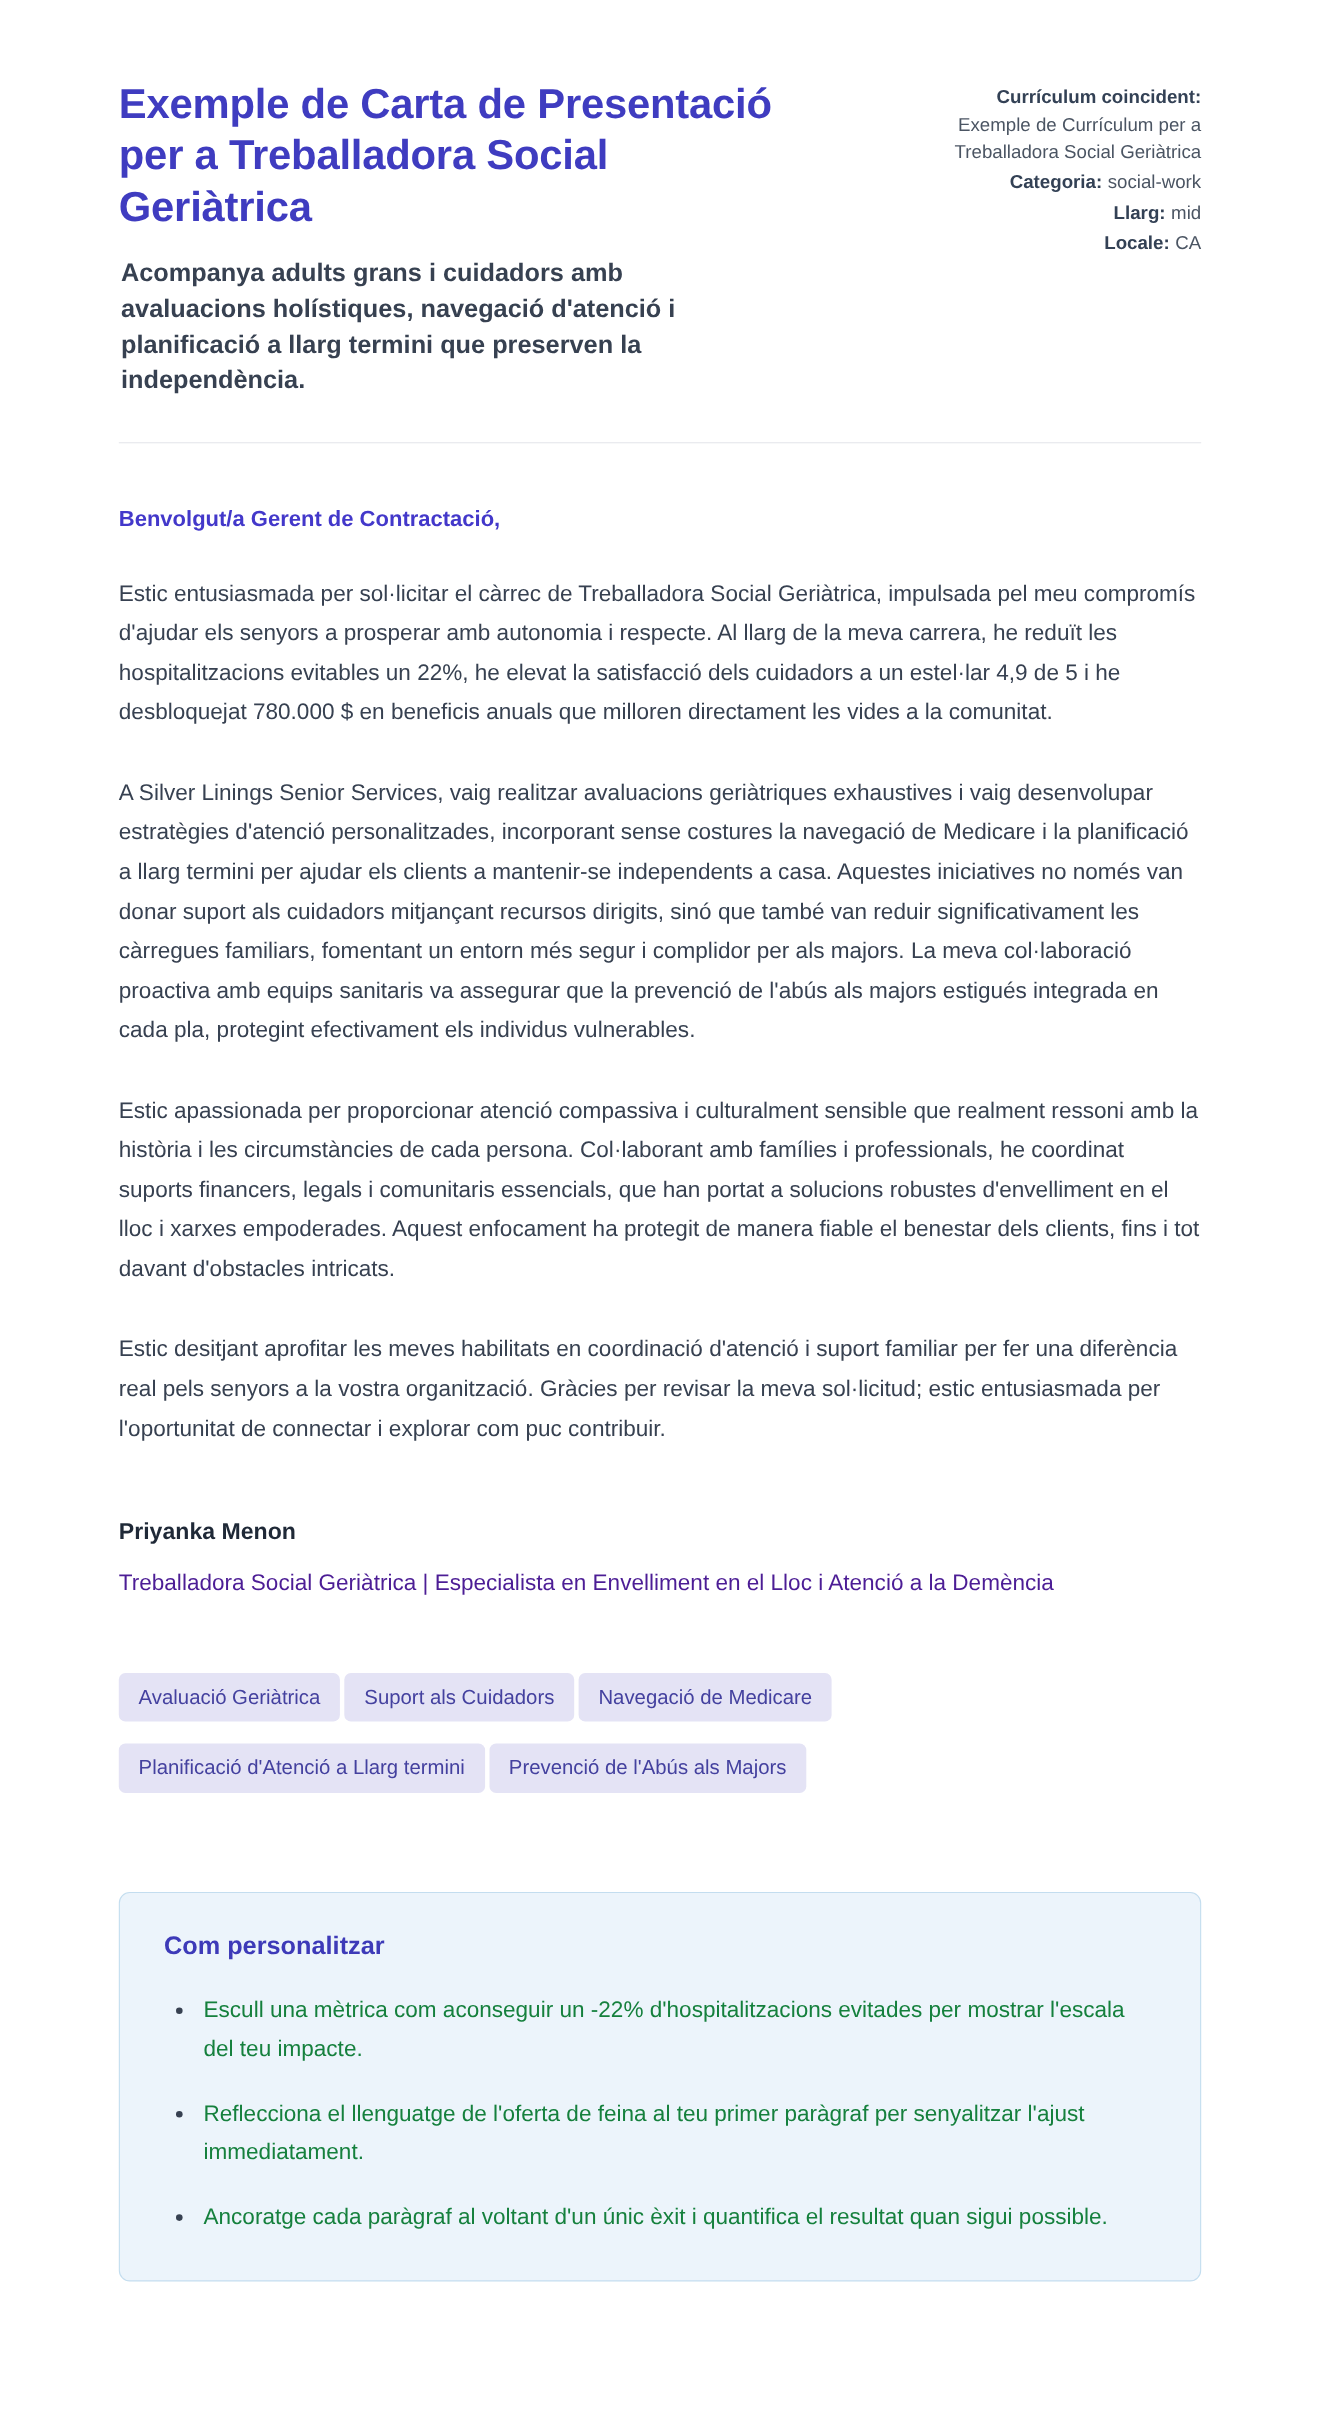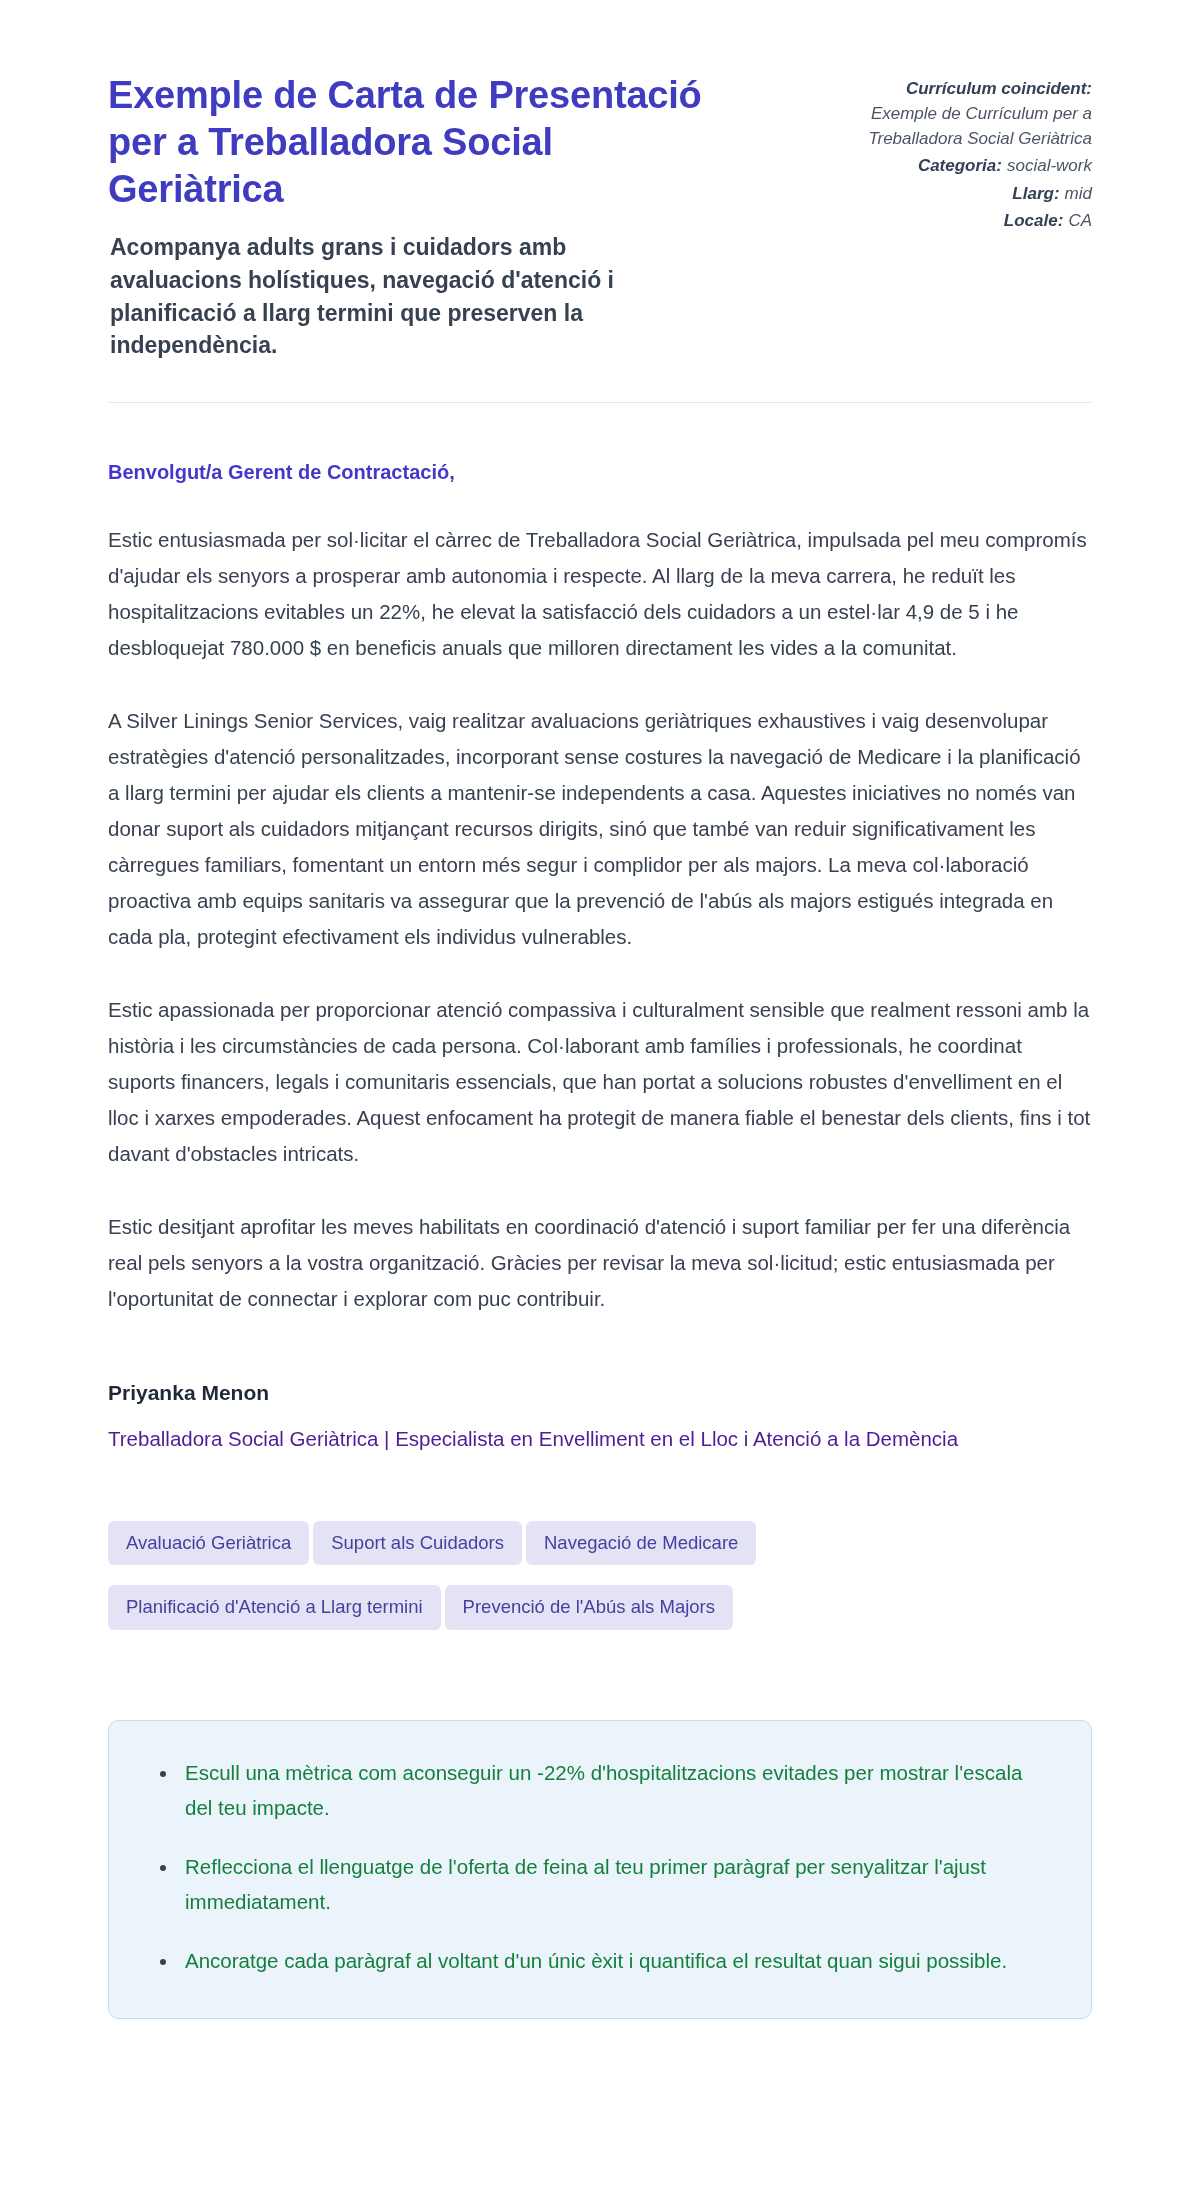--- a/index.html
+++ b/index.html
@@ -42,21 +42,20 @@
     max-width: 588px;
   }
   .meta {
     width: 252px;
     flex: 0 0 252px;
     text-align: right;
     font-size: 17px;
     line-height: 1.48;
     color: #4b5563;
     padding-top: 4px;
-    font-style: italic;
   }
   .meta .label { font-weight: 700; color: #334155; }
   .meta .value { color: #4b5563; }
   .meta-row { margin-top: 2px; }
   .meta-row .value { margin-left: 5px; }
 
   .divider {
     border: none;
     border-top: 1px solid #e5e7eb;
     margin: 38px 0 0 0;
@@ -187,20 +186,21 @@
 
   <div class="tags">
     <span class="tag">Avaluació Geriàtrica</span>
     <span class="tag">Suport als Cuidadors</span>
     <span class="tag">Navegació de Medicare</span>
     <span class="tag">Planificació d'Atenció a Llarg termini</span>
     <span class="tag">Prevenció de l'Abús als Majors</span>
   </div>
 
   <div class="tips">
+    <h2 class="tips-title">Com personalitzar</h2>
     <ul class="tips-list">
       <li>Escull una mètrica com aconseguir un -22% d'hospitalitzacions evitades per mostrar l'escala del teu impacte.</li>
       <li>Reflecciona el llenguatge de l'oferta de feina al teu primer paràgraf per senyalitzar l'ajust immediatament.</li>
       <li>Ancoratge cada paràgraf al voltant d'un únic èxit i quantifica el resultat quan sigui possible.</li>
     </ul>
   </div>
 
 </div>
 
 </body></html>

